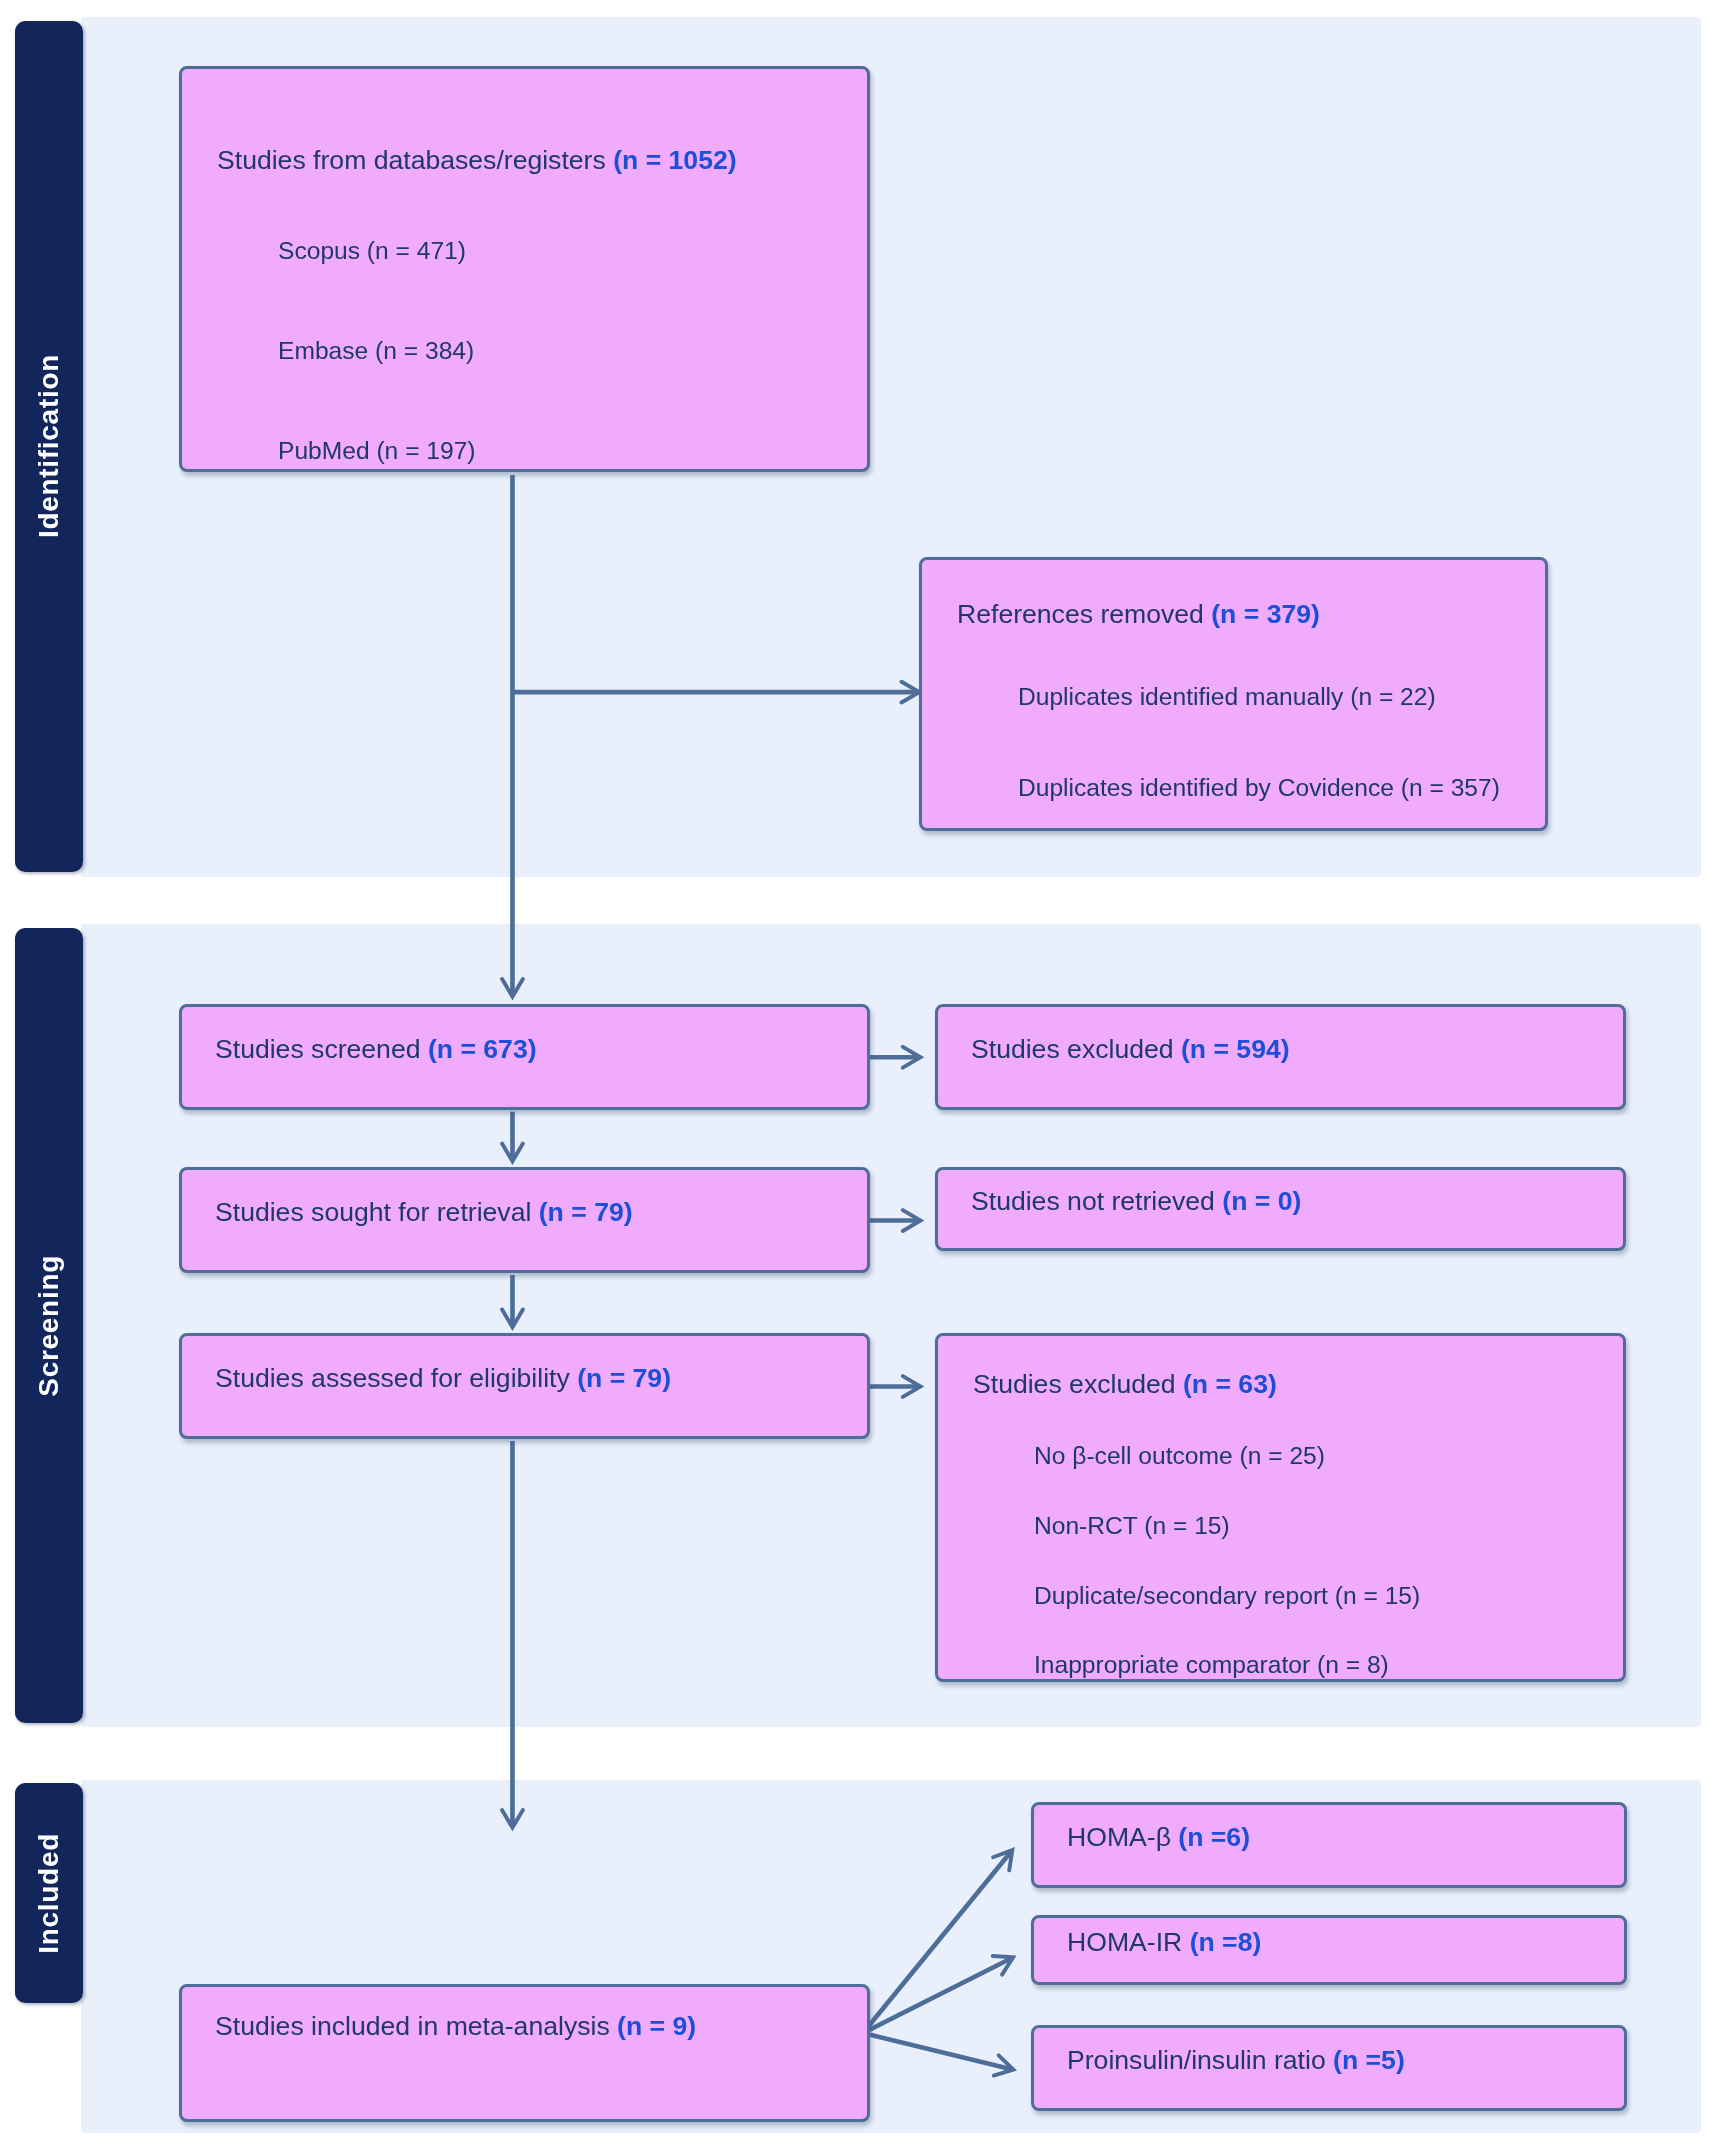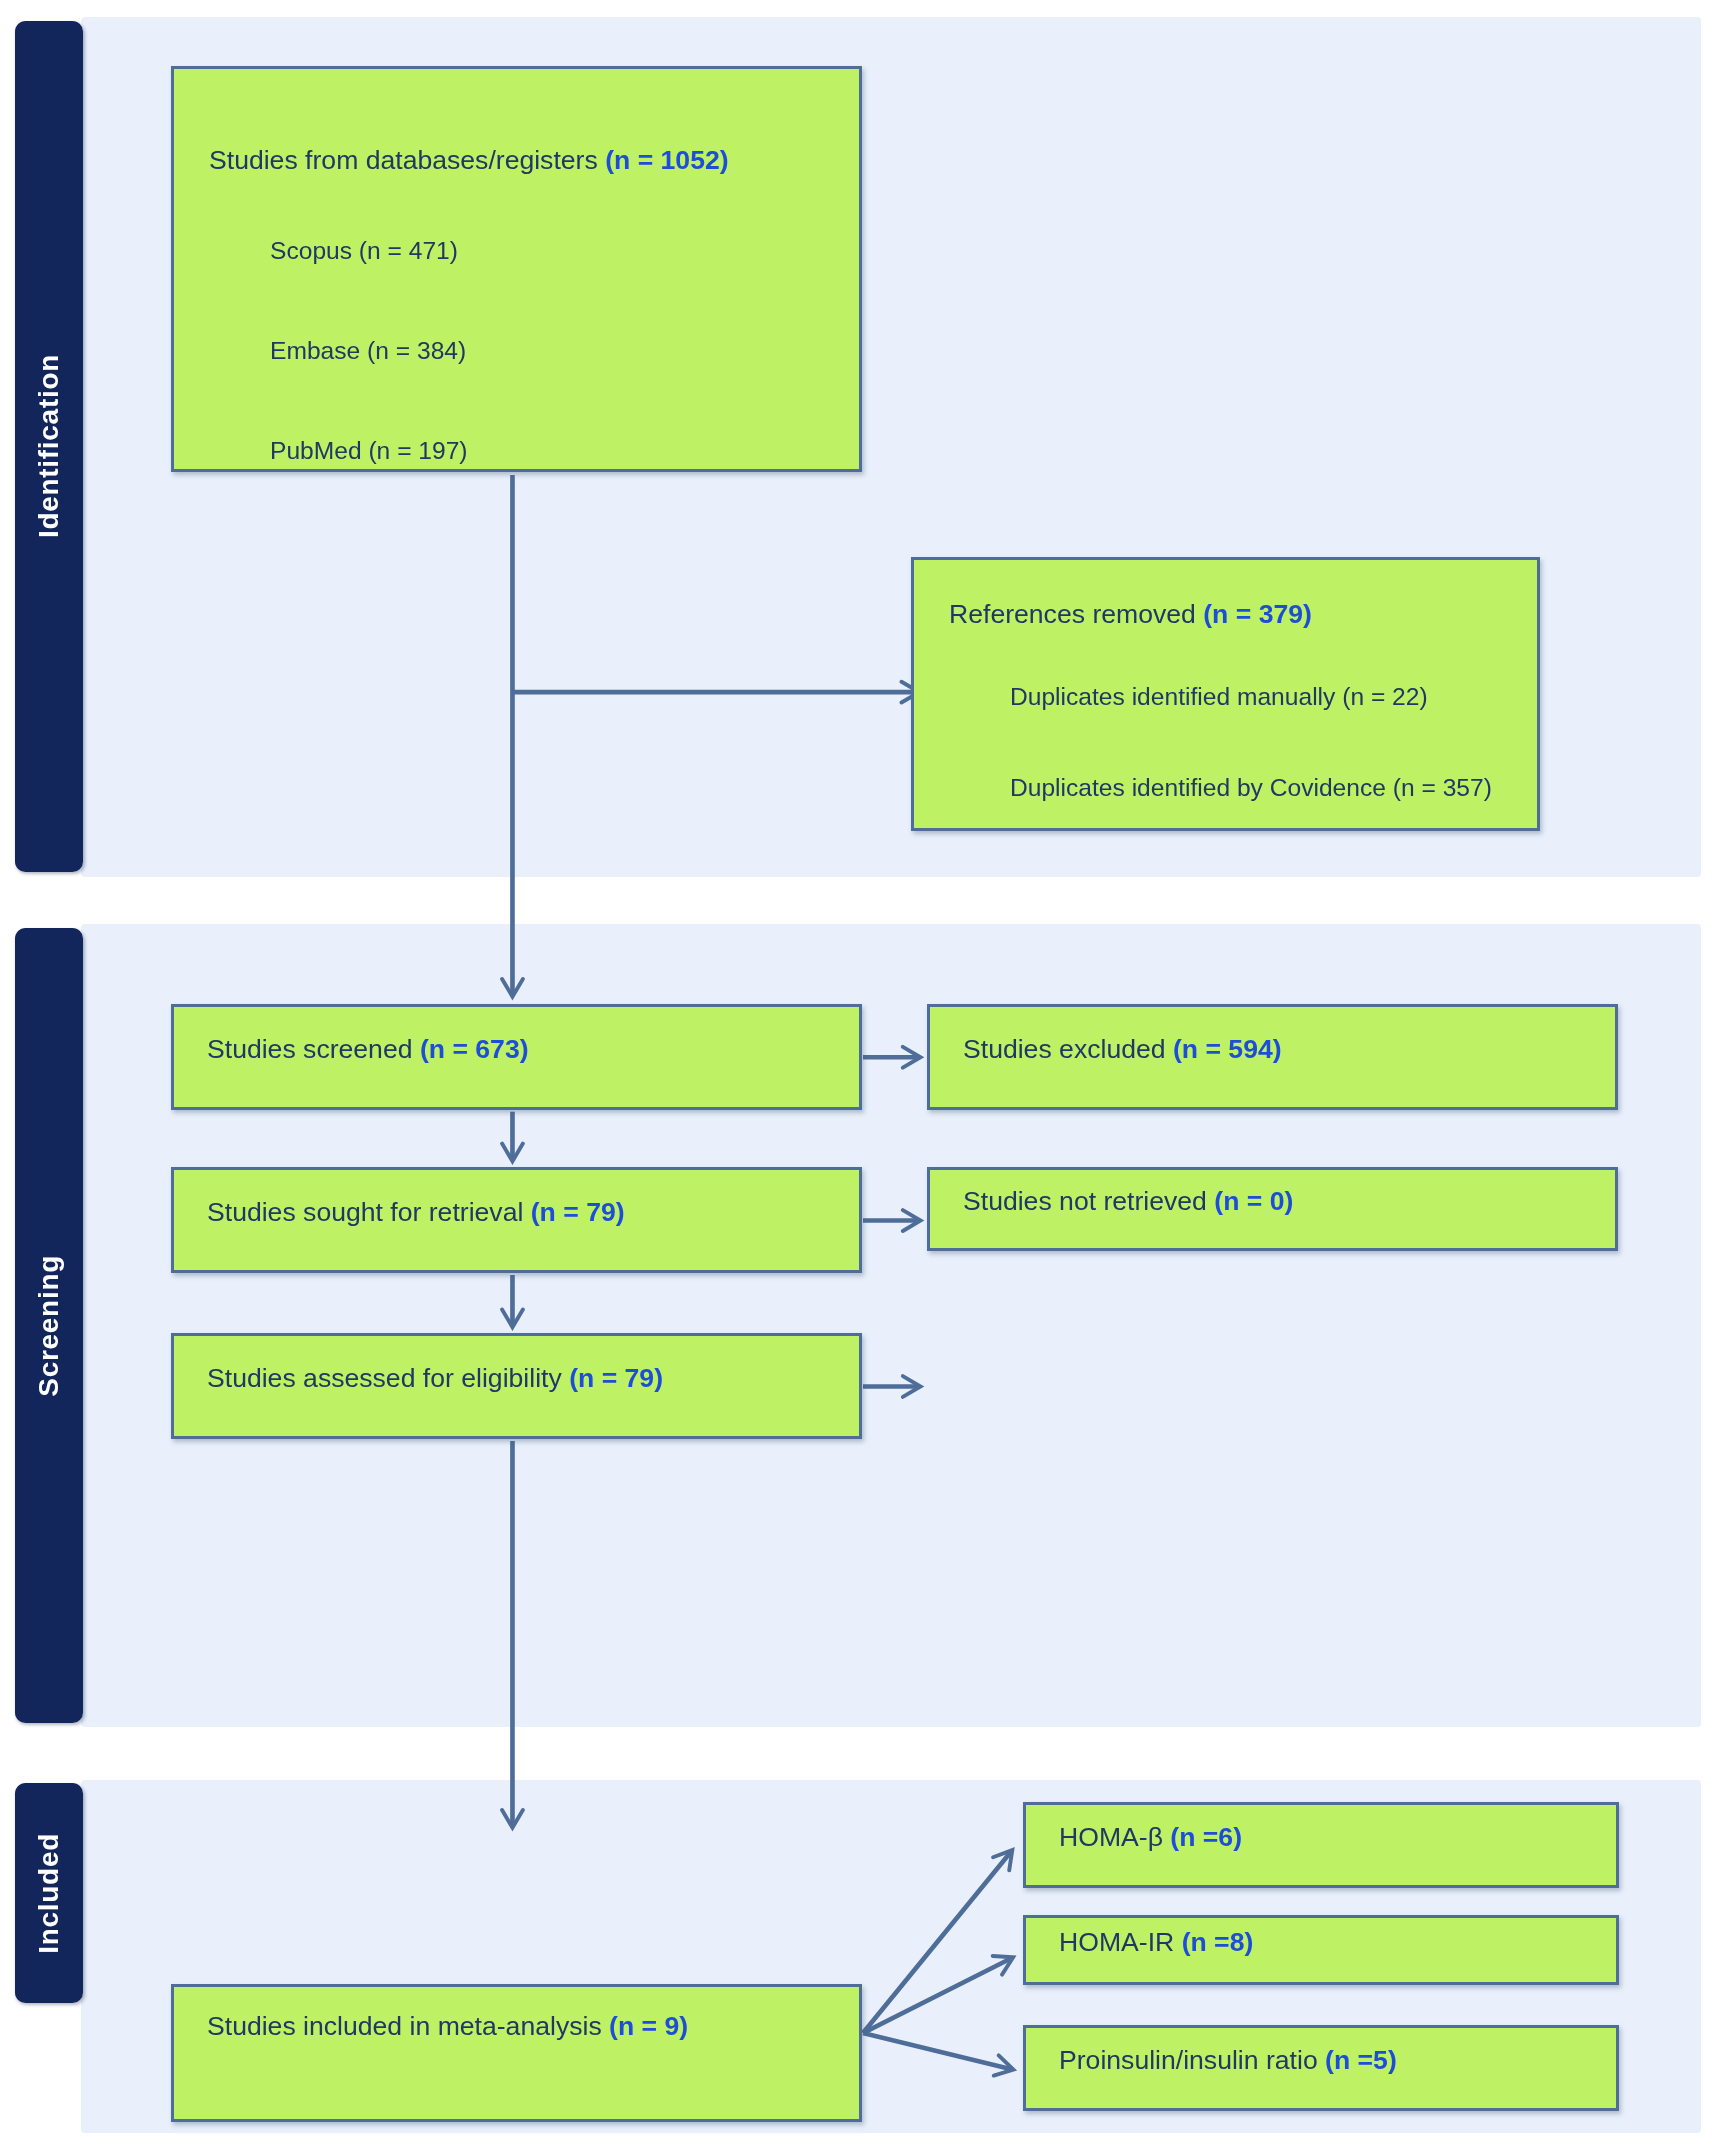--- a/index.html
+++ b/index.html
@@ -21,23 +21,23 @@
     display:flex;align-items:center;justify-content:center;
     box-shadow:1.3px 2px 3.3px rgba(40,55,90,0.35);
   }
   .side span{
     writing-mode:vertical-rl;transform:rotate(180deg);
     color:#ffffff;font-weight:bold;font-size:28px;letter-spacing:0.7px;
     white-space:nowrap;
   }
   .box{
     position:absolute;box-sizing:border-box;
-    background:#bef264;border:3.3px solid #4E6D98;border-radius:0;
+    background:#f0abfc;border:3.3px solid #4E6D98;border-radius:8px;
     box-shadow:2px 3.3px 4.6px rgba(70,90,120,0.35);
-    font-size:26.6px;line-height:1.05;
+    font-size:26.6px;line-height:1.05;margin-left:8px;
   }
   .box .title-line{padding-left:35px;white-space:nowrap;}
   .n{color:#1D4ED8;font-weight:bold;}
   .items{padding-left:96px;}
   .item{font-size:24.6px;white-space:nowrap;}
   .single{display:flex;align-items:center;}
   .single .title-line{padding-left:33px;}
   .arrows{position:absolute;left:0;top:0;pointer-events:none;}
   
   .box-databases{padding-top:78px;}
@@ -143,20 +143,32 @@
     </div>
   </div>
 
   <div class="box single nudge-up-sm" style="left:171px;top:1333px;width:691px;height:106px;">
     <div class="title-line">
       <span>Studies assessed for eligibility</span>
       <span class="n">(n = 79)</span>
     </div>
   </div>
 
+  <div class="box box-excluded63" style="left:927px;top:1333px;width:691px;height:349px;">
+    <div class="title-line">
+      <span>Studies excluded</span>
+      <span class="n">(n = 63)</span>
+    </div>
+    <div class="items">
+      <div class="item">No β-cell outcome (n = 25)</div>
+      <div class="item">Non-RCT (n = 15)</div>
+      <div class="item">Duplicate/secondary report (n = 15)</div>
+      <div class="item">Inappropriate comparator (n = 8)</div>
+    </div>
+  </div>
 
 
   <div class="box single nudge-up" style="left:171px;top:1984px;width:691px;height:138px;">
     <div class="title-line">
       <span>Studies included in meta-analysis</span>
       <span class="n">(n = 9)</span>
     </div>
   </div>
 
   <div class="box single nudge-up-sm" style="left:1023px;top:1802px;width:596px;height:86px;">

